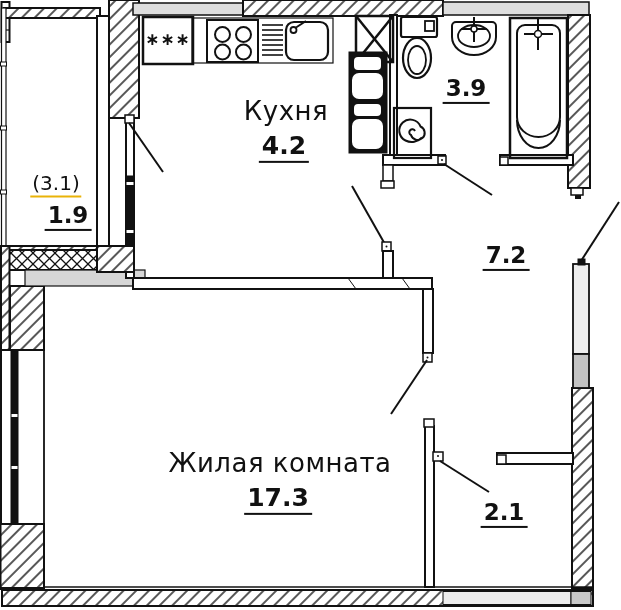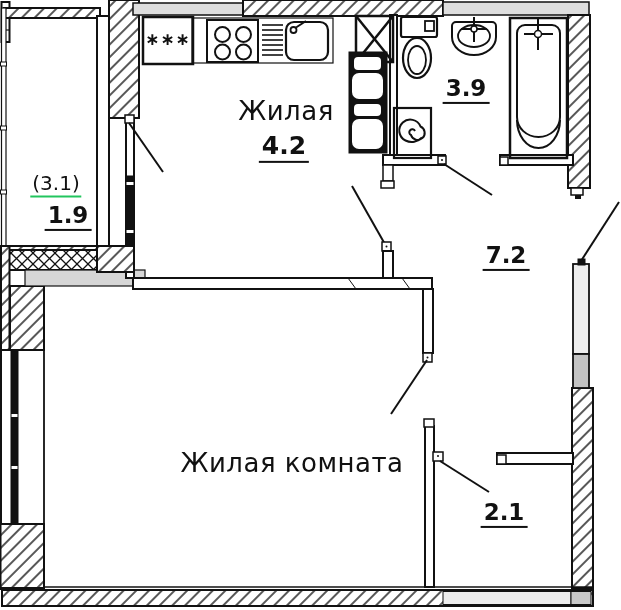--- a/index.html
+++ b/index.html
@@ -6,21 +6,21 @@
   .stage{
     position:relative;width:621px;height:610px;background:#ffffff;overflow:hidden;
     font-family:"DejaVu Sans","Liberation Sans",sans-serif;color:#111;
   }
   .stage svg{position:absolute;left:0;top:0;}
   .lbl{position:absolute;transform:translate(-50%,-50%);white-space:nowrap;line-height:1.05;}
   .name{font-size:26px;letter-spacing:0.5px;}
   .num{font-weight:bold;border-bottom:2.5px solid #111;padding:0 3px 1px 3px;}
   .num-lg{font-size:25px;}
   .num-md{font-size:23px;}
-  .gross{font-size:20px;border-bottom:2px solid #22c55e;padding:0 2px 1px 2px;}
+  .gross{font-size:20px;border-bottom:2px solid #eab308;padding:0 2px 1px 2px;}
 </style>
 </head>
 <body>
 
 <div class="stage">
 
 <svg width="621" height="610" viewBox="0 0 621 610">
   <defs>
     <pattern id="hatch" width="9" height="9" patternUnits="userSpaceOnUse" patternTransform="rotate(45)">
       <rect width="9" height="9" fill="#ffffff"></rect>
@@ -197,28 +197,29 @@
       <circle cx="538" cy="34" r="3.5" fill="#ffffff" stroke-width="1.5"></circle>
     </g>
 
     <g stroke-width="2.2">
       <rect x="394" y="108" width="37" height="50"></rect>
       <path d="M415,131 a3,3 0 1 0 -4,4 a7,7 0 1 0 9.5,-8.5 a11,11 0 1 0 -15,14 a14,14 0 0 0 16.5,-3" stroke-width="2" fill="none"></path>
     </g>
   </g>
 </svg>
 
-  <div class="lbl name" style="left:286px;top:112px;">Жилая</div>
+  <div class="lbl name" style="left:286px;top:112px;">Кухня</div>
   <div class="lbl" style="left:284px;top:146px;"><span class="num num-lg">4.2</span></div>
 
   <div class="lbl" style="left:466px;top:88px;"><span class="num num-md">3.9</span></div>
 
   <div class="lbl" style="left:506px;top:247px;margin-top:8px;"><span class="num num-md">7.2</span></div>
 
-  <div class="lbl name" style="left:292px;top:464px;">Жилая комната</div>
+  <div class="lbl name" style="left:280px;top:464px;">Жилая комната</div>
+  <div class="lbl" style="left:278px;top:498px;"><span class="num num-lg">17.3</span></div>
 
   <div class="lbl" style="left:504px;top:512px;"><span class="num num-md">2.1</span></div>
 
   <div class="lbl" style="left:56px;top:183px;"><span class="gross">(3.1)</span></div>
   <div class="lbl" style="left:68px;top:215px;"><span class="num num-md">1.9</span></div>
 
   <div class="lbl" style="left:168px;top:40px;font-size:17px;font-weight:bold;letter-spacing:1px;">∗∗∗</div>
 
 </div>
 

